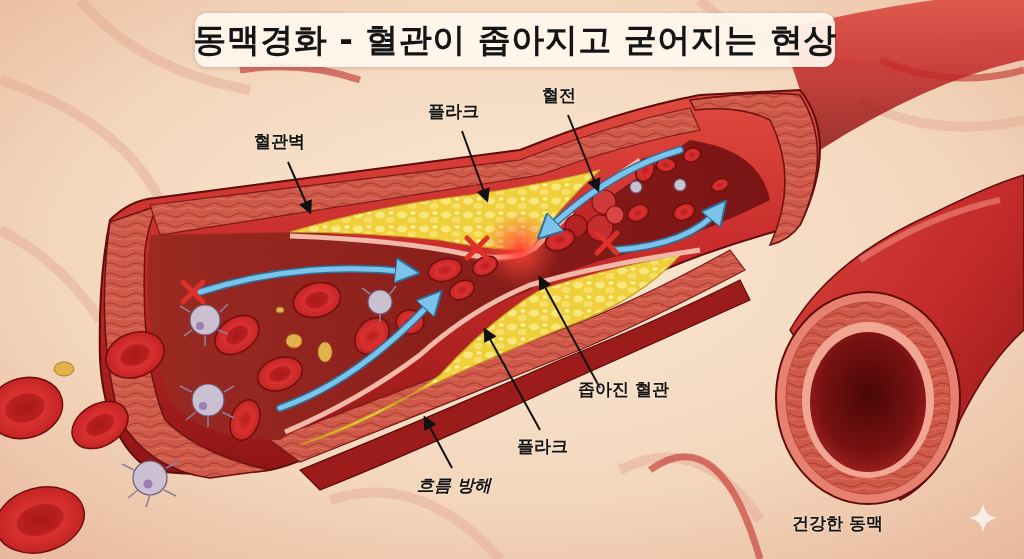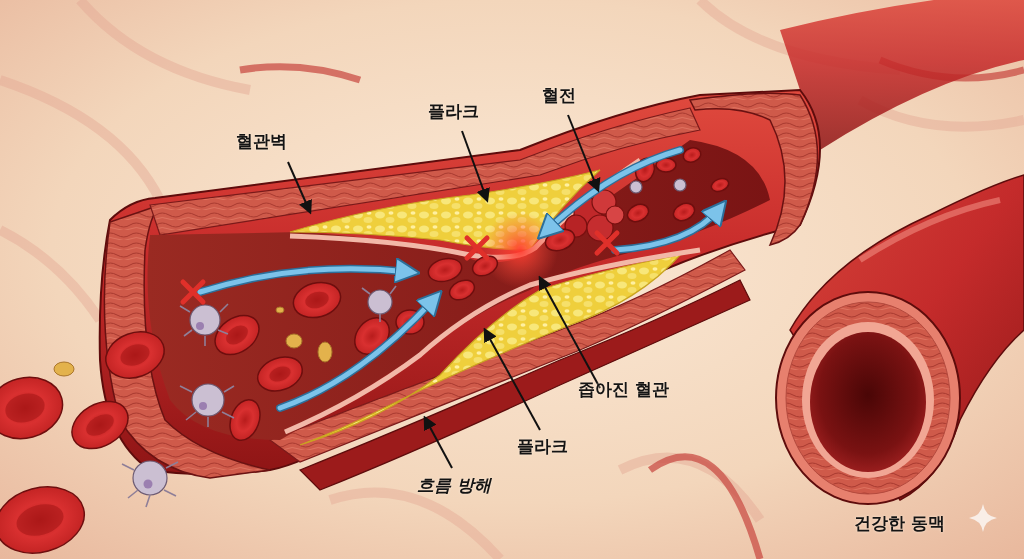--- a/index.html
+++ b/index.html
@@ -227,25 +227,28 @@
     <g stroke="#111" stroke-width="2" fill="none">
       <path d="M288 162 L310 212" marker-end="url(#arrowBlack)"></path>
       <path d="M462 131 L487 200" marker-end="url(#arrowBlack)"></path>
       <path d="M568 115 L598 190" marker-end="url(#arrowBlack)"></path>
       <path d="M600 388 L540 278" marker-end="url(#arrowBlack)"></path>
       <path d="M540 430 L485 330" marker-end="url(#arrowBlack)"></path>
       <path d="M452 468 L425 418" marker-end="url(#arrowBlack)"></path>
     </g>
   </svg>
 
-
-  <span class="label" style="left:236px; top:130px;">혈관벽</span>
+  <div class="title-box">
+    <span class="title-text">동맥경화 - 혈관이 좁아지고 굳어지는 현상</span>
+  </div>
+
+  <span class="label" style="left:254px; top:130px;">혈관벽</span>
   <span class="label" style="left:428px; top:100px;">플라크</span>
   <span class="label" style="left:542px; top:84px;font-family:Liberation Mono, monospace;">혈전</span>
   <span class="label" style="left:578px; top:378px;">좁아진 혈관</span>
   <span class="label" style="left:517px; top:435px;">플라크</span>
   <span class="label" style="left:417px; top:474px;font-style:italic;">흐름 방해</span>
-  <span class="label" style="left:854px; top:512px;">건강한 동맥</span>
+  <span class="label" style="left:792px; top:512px;">건강한 동맥</span>
 
   <svg class="sparkle" viewBox="0 0 30 30">
     <path d="M15 1 Q17 13 29 15 Q17 17 15 29 Q13 17 1 15 Q13 13 15 1 Z" fill="#fbf3ee" opacity="0.9"></path>
   </svg>
 </div>
 
 </body></html>

